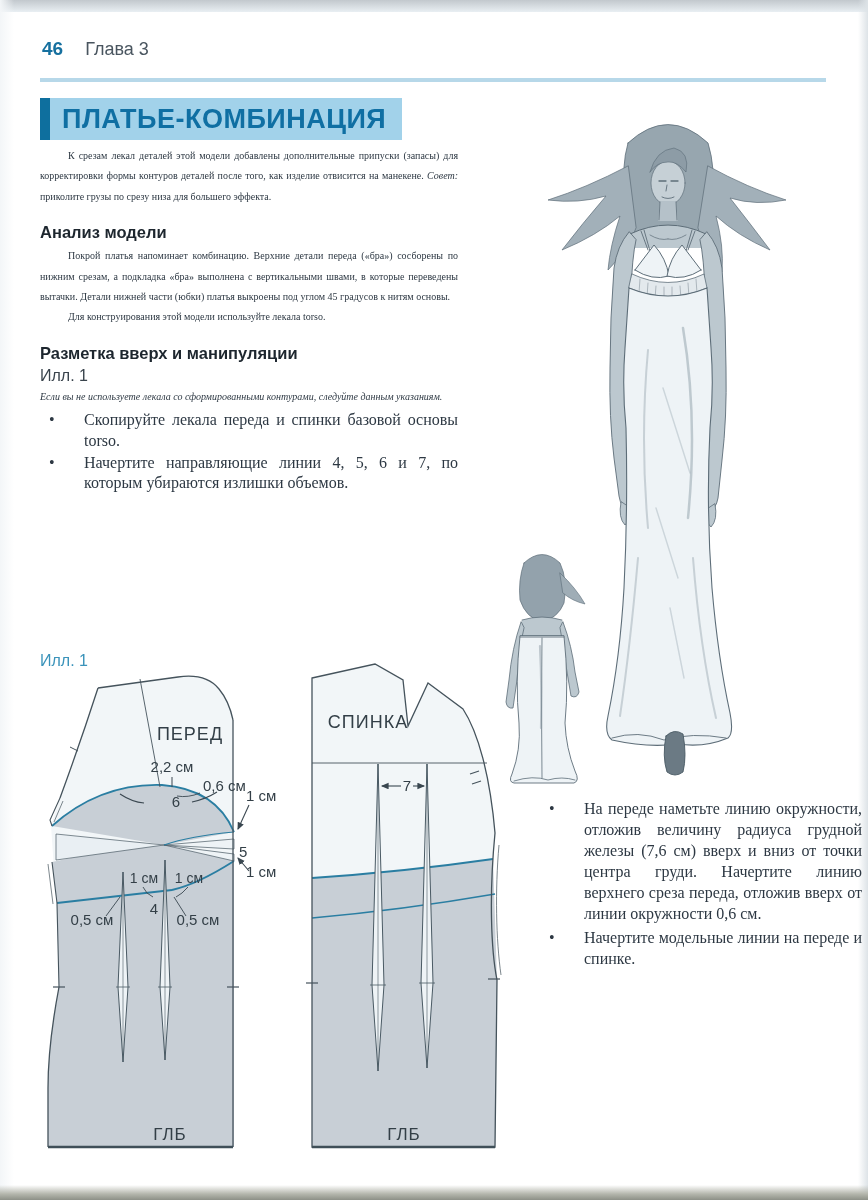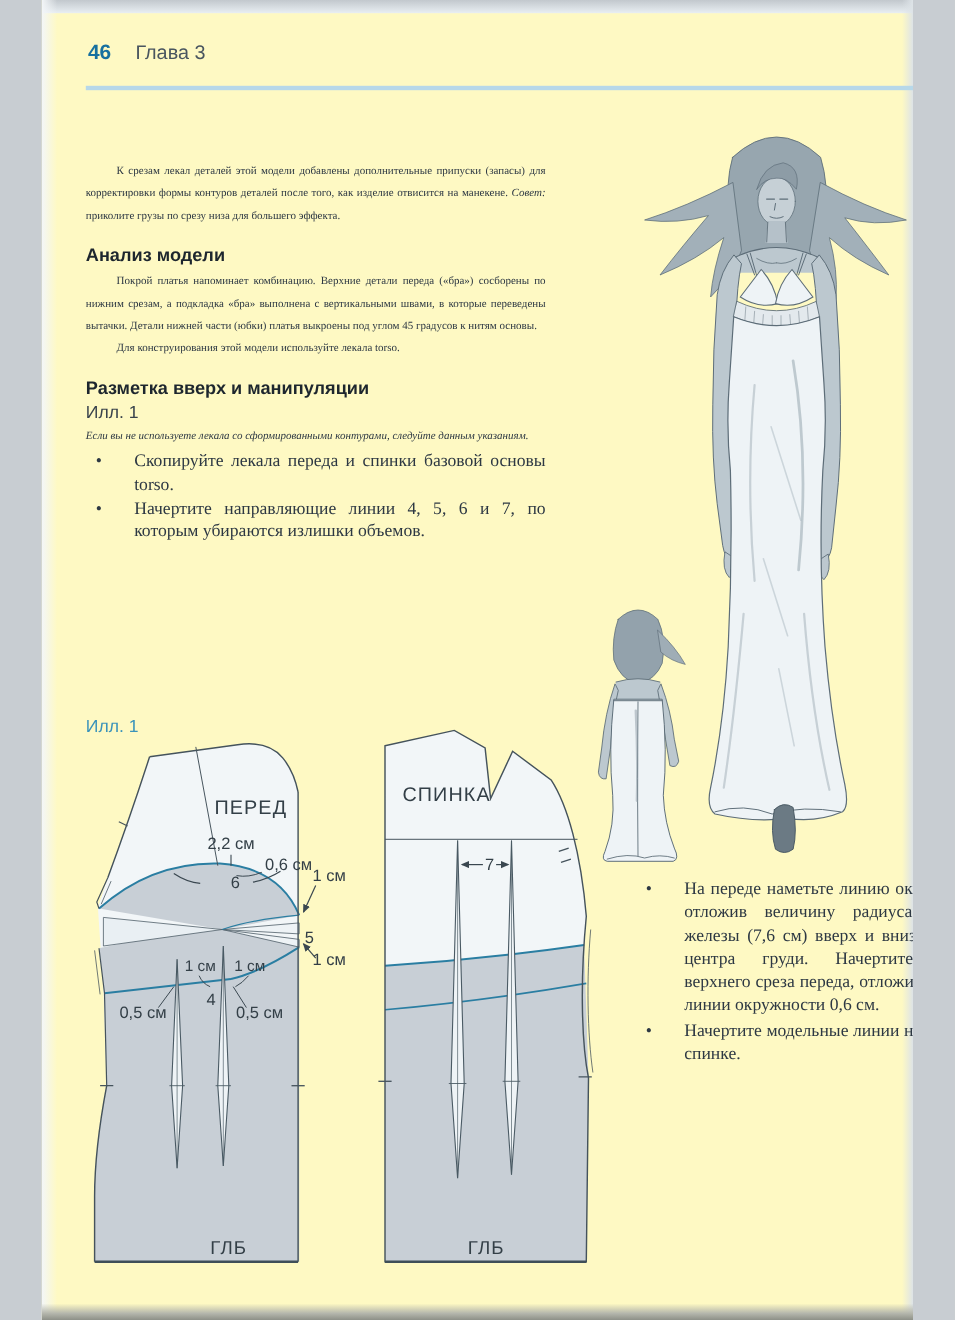--- a/index.html
+++ b/index.html
@@ -1,16 +1,16 @@
 <!DOCTYPE html>
 <html><head>
 <meta charset="utf-8">
 <style>
   html,body{margin:0;padding:0;background:#c8cdd2;}
-  .page{position:relative;width:792px;height:1200px;margin:0 auto;background:#fef9c3;overflow:hidden;
+  .page{position:relative;width:868px;height:1200px;margin:0 auto;background:#ffffff;overflow:hidden;
         font-family:"Liberation Sans",sans-serif;color:#2d3843;}
   .scan-top{position:absolute;top:0;left:0;right:0;height:12px;
         background:linear-gradient(180deg,#c2c8cd 0%,#e9eff3 100%);}
   .scan-bottom{position:absolute;bottom:0;left:0;right:0;height:15px;
         background:linear-gradient(180deg,rgba(233,239,243,0) 0%,#b4b6ac 60%,#8d9087 100%);}
   .scan-left{position:absolute;top:0;bottom:0;left:0;width:14px;
         background:linear-gradient(90deg,#f3f6f8,rgba(243,246,248,0));}
   .scan-right{position:absolute;top:0;bottom:0;right:0;width:10px;
         background:linear-gradient(270deg,#dde3e7,rgba(221,227,231,0));}
 
@@ -55,20 +55,26 @@
 <div class="page">
   <div class="scan-top"></div>
   <div class="scan-left"></div>
   <div class="scan-right"></div>
 
   <div class="page-head">
     <span class="page-num">46</span><span class="chapter">Глава 3</span>
   </div>
   <div class="head-rule"></div>
 
+  <div class="title-bar">
+    <div class="title-accent"></div>
+    <div class="title-hl">
+      <span class="title-text">ПЛАТЬЕ-КОМБИНАЦИЯ</span>
+    </div>
+  </div>
 
   <div class="col-left">
     <p class="body-serif indent intro"><span>К срезам лекал деталей этой модели добавлены дополнительные припуски (запасы) для корректировки формы контуров деталей после того, как изделие отвисится на манекене. </span><i>Совет:</i><span> приколите грузы по срезу низа для большего эффекта.</span></p>
 
     <h3 class="sub">Анализ модели</h3>
     <p class="body-serif indent">Покрой платья напоминает комбинацию. Верхние детали переда («бра») сосборены по нижним срезам, а подкладка «бра» выполнена с вертикальными швами, в которые переведены вытачки. Детали нижней части (юбки) платья выкроены под углом 45 градусов к нитям основы.</p>
     <p class="body-serif indent">Для конструирования этой модели используйте лекала torso.</p>
 
     <h3 class="sub mt">Разметка вверх и манипуляции</h3>
     <div class="figref">Илл. 1</div>

